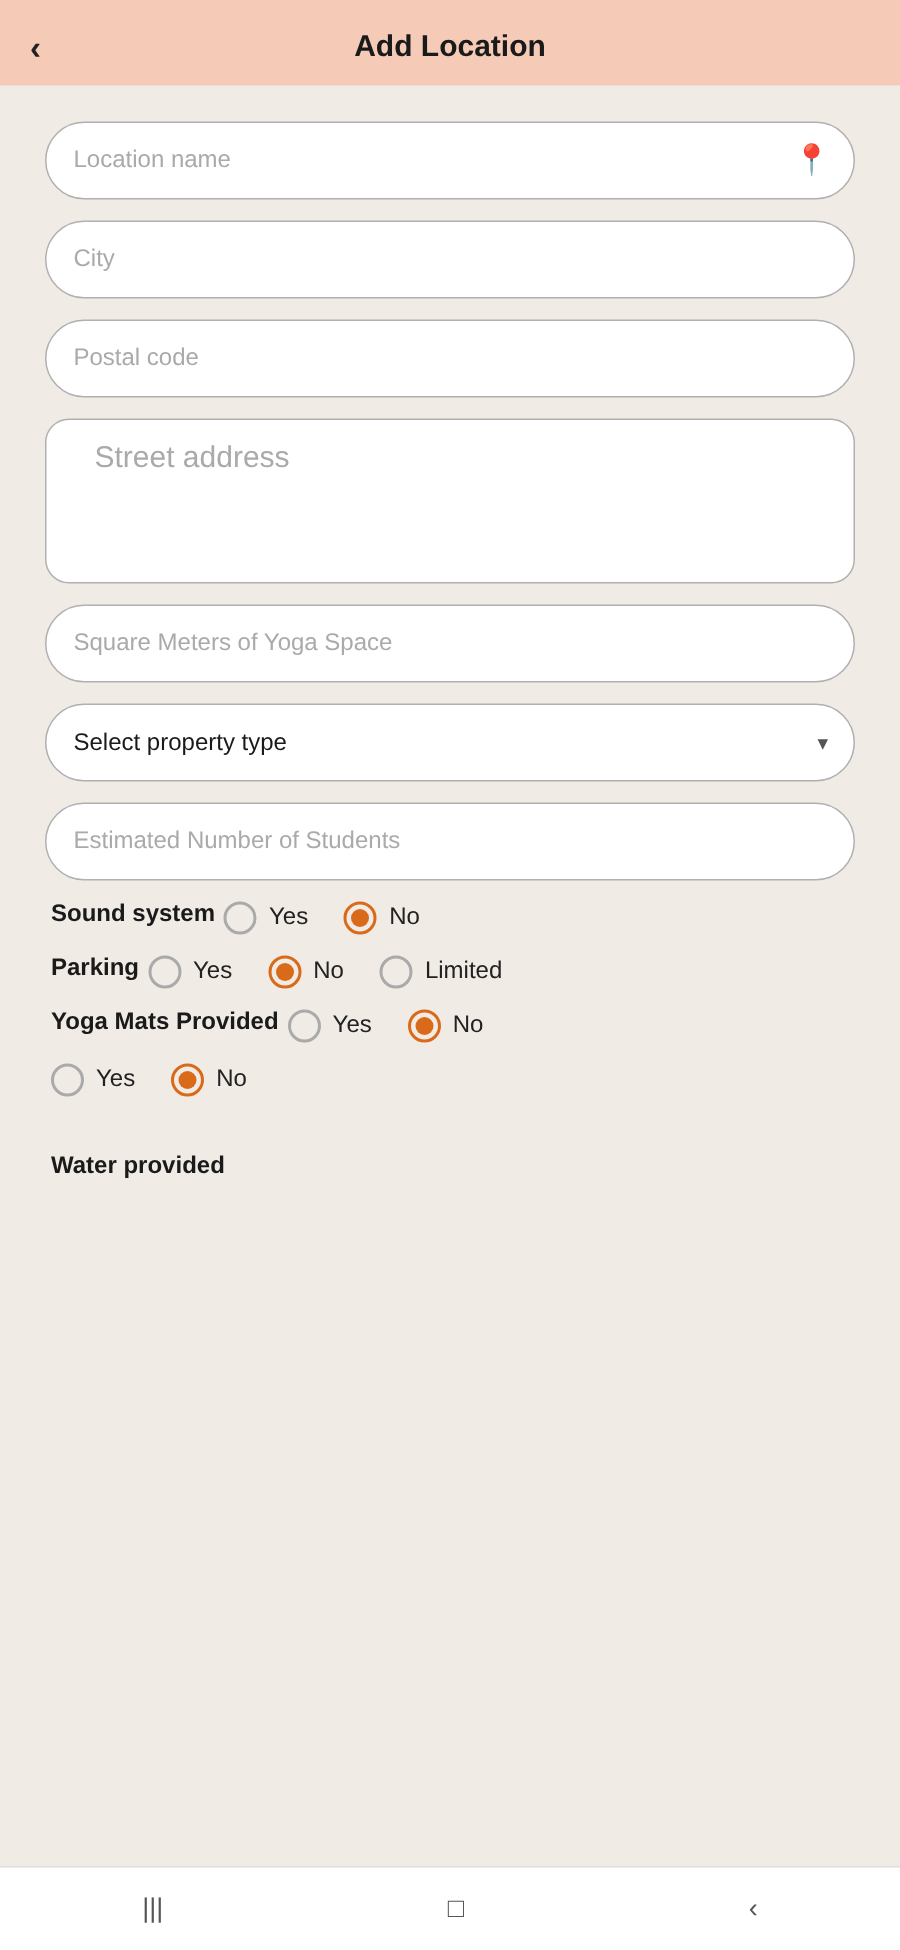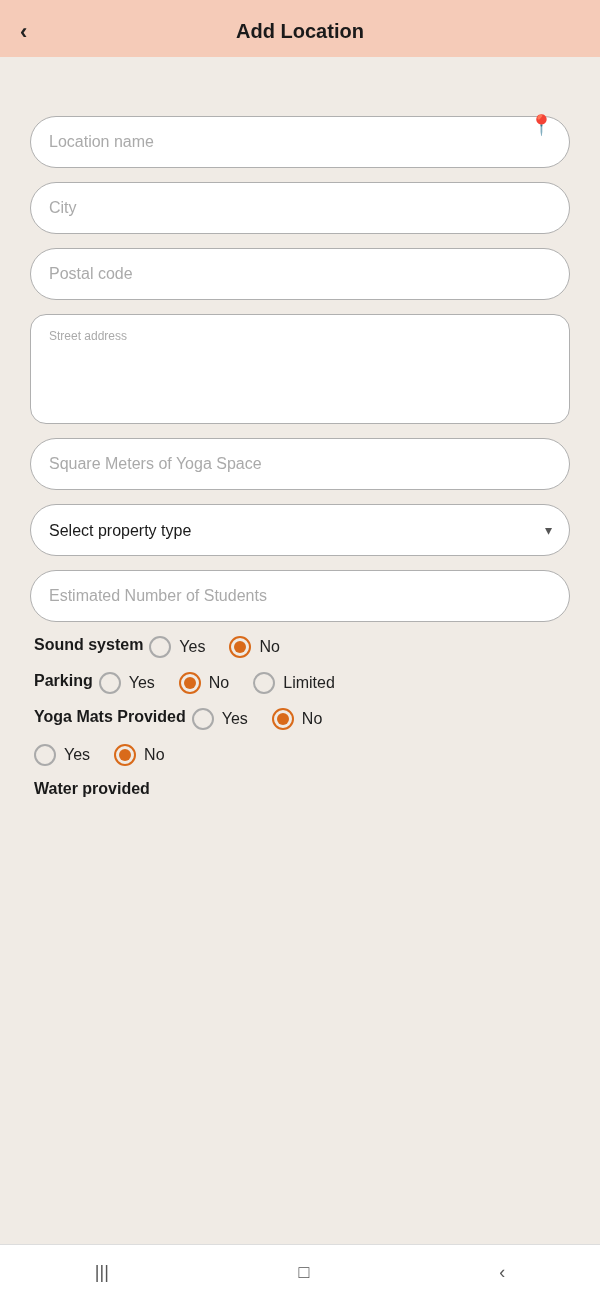--- a/index.html
+++ b/index.html
@@ -70,40 +70,39 @@
     .input-field::placeholder {
       color: #aaa;
     }
 
     .location-name-wrapper {
       position: relative;
     }
 
     .location-name-wrapper .input-field {
       padding-right: 48px;
-      margin-top: 35px;
     }
 
     .location-icon {
       position: absolute;
       right: 16px;
       top: 50%;
       transform: translateY(-50%);
       color: #999;
       font-size: 20px;
       pointer-events: none;
     }
 
     .textarea-field {
       width: 100%;
       height: 110px;
       border: 1.5px solid #b0b0b0;
       border-radius: 16px;
-      padding: 14px 18px;
-      font-size: 12px;
+      padding: 14px 32px;
+      font-size: 20px;
       color: #999;
       background: #fff;
       outline: none;
       resize: none;
       font-family: inherit;
     }
 
     .textarea-field::placeholder {
       color: #aaa;
     }
@@ -202,20 +201,21 @@
 
     .nav-icon {
       font-size: 18px;
       color: #555;
       cursor: pointer;
     }
 
     
     .section-partial {
       padding: 0 4px;
+      margin-top: 24px;
     }
   </style>
 </head>
 <body>
 
 <div class="top-bar"></div>
 
 <div class="header">
   <span class="header-back">‹</span>
   <span class="header-title">Add Location</span>

